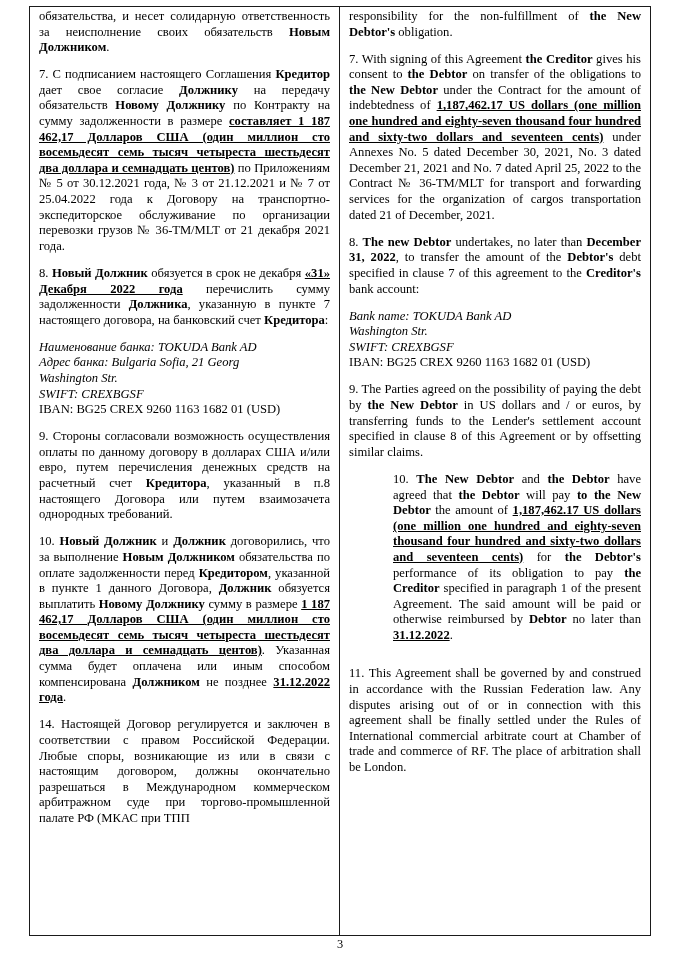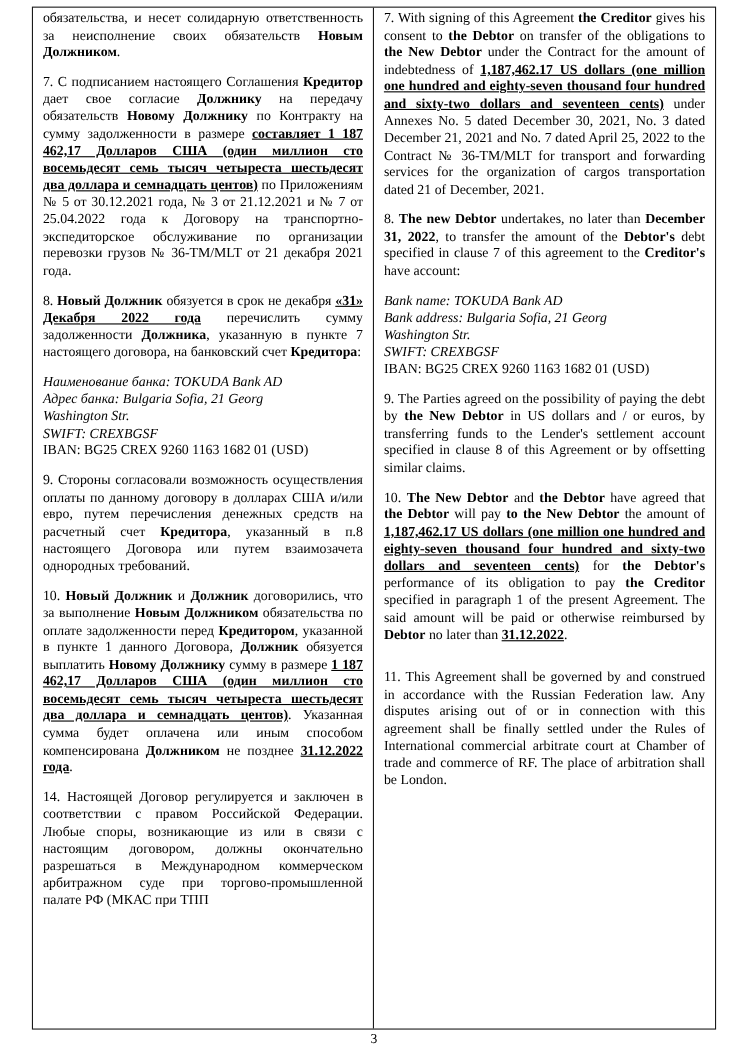--- a/index.html
+++ b/index.html
@@ -64,20 +64,21 @@
     font-style: italic;
   }
   p.tight-last {
     margin: 0 0 11.5px 0;
     font-size: 12.6px;
     line-height: 15.6px;
     text-align: left;
   }
   p.gap-big {
     margin-bottom: 23px;
+    margin-left: 44px;
   }
   b { font-weight: bold; }
   .bu { font-weight: bold; text-decoration: underline; }
   .page-number {
     position: absolute;
     left: 0;
     top: 936px;
     width: 680px;
     text-align: center;
     font-size: 12.4px;
@@ -102,25 +103,25 @@
         <p class="tight">Washington Str.</p>
         <p class="tight">SWIFT: CREXBGSF</p>
         <p class="tight-last">IBAN: BG25 CREX 9260 1163 1682 01 (USD)</p>
       </div>
       <p class="para"><span>9. Стороны согласовали возможность осуществления оплаты по данному договору в долларах США и/или евро, путем перечисления денежных средств на расчетный счет </span><b>Кредитора</b><span>, указанный в п.8 настоящего Договора или путем взаимозачета однородных требований.</span></p>
       <p class="para"><span>10. </span><b>Новый Должник</b><span> и </span><b>Должник</b><span> договорились, что за выполнение </span><b>Новым Должником</b><span> обязательства по оплате задолженности перед </span><b>Кредитором</b><span>, указанной в пункте 1 данного Договора, </span><b>Должник</b><span> обязуется выплатить </span><b>Новому Должнику</b><span> сумму в размере </span><span class="bu">1 187 462,17 Долларов США (один миллион сто восемьдесят семь тысяч четыреста шестьдесят два доллара и семнадцать центов)</span><span>. Указанная сумма будет оплачена или иным способом компенсирована </span><b>Должником</b><span> не позднее </span><span class="bu">31.12.2022 года</span><span>.</span></p>
       <p class="para"><span>14. Настоящей Договор регулируется и заключен в соответствии с правом Российской Федерации. Любые споры, возникающие из или в связи с настоящим договором, должны окончательно разрешаться в Международном коммерческом арбитражном суде при торгово-промышленной палате РФ (МКАС при ТПП</span></p>
     </div>
 
     <div class="col col-right">
+      <p class="para"><span>responsibility for the non-fulfillment of </span><b>the New Debtor's</b><span> obligation.</span></p>
       <p class="para"><span>7. With signing of this Agreement </span><b>the Creditor</b><span> gives his consent to </span><b>the Debtor</b><span> on transfer of the obligations to </span><b>the New Debtor</b><span> under the Contract for the amount of indebtedness of </span><span class="bu">1,187,462.17 US dollars (one million one hundred and eighty-seven thousand four hundred and sixty-two dollars and seventeen cents)</span><span> under Annexes No. 5 dated December 30, 2021, No. 3 dated December 21, 2021 and No. 7 dated April 25, 2022 to the Contract № 36-ТМ/MLT for transport and forwarding services for the organization of cargos transportation dated 21 of December, 2021.</span></p>
-      <p class="para"><span>8. </span><b>The new Debtor</b><span> undertakes, no later than </span><b>December 31, 2022</b><span>, to transfer the amount of the </span><b>Debtor's</b><span> debt specified in clause 7 of this agreement to the </span><b>Creditor's</b><span> have account:</span></p>
+      <p class="para"><span>8. </span><b>The new Debtor</b><span> undertakes, no later than </span><b>December 31, 2022</b><span>, to transfer the amount of the </span><b>Debtor's</b><span> debt specified in clause 7 of this agreement to the </span><b>Creditor's</b><span> bank account:</span></p>
       <div>
         <p class="tight">Bank name: TOKUDA Bank AD</p>
-        <p class="tight">Bank address: Bulgaria Sofia, 21 Georg</p>
         <p class="tight">Washington Str.</p>
         <p class="tight">SWIFT: CREXBGSF</p>
         <p class="tight-last">IBAN: BG25 CREX 9260 1163 1682 01 (USD)</p>
       </div>
       <p class="para"><span>9. The Parties agreed on the possibility of paying the debt by </span><b>the New Debtor</b><span> in US dollars and / or euros, by transferring funds to the Lender's settlement account specified in clause 8 of this Agreement or by offsetting similar claims.</span></p>
       <p class="para gap-big"><span>10. </span><b>The New Debtor</b><span> and </span><b>the Debtor</b><span> have agreed that </span><b>the Debtor</b><span> will pay </span><b>to the New Debtor</b><span> the amount of </span><span class="bu">1,187,462.17 US dollars (one million one hundred and eighty-seven thousand four hundred and sixty-two dollars and seventeen cents)</span><span> for </span><b>the Debtor's</b><span> performance of its obligation to pay </span><b>the Creditor</b><span> specified in paragraph 1 of the present Agreement. The said amount will be paid or otherwise reimbursed by </span><b>Debtor</b><span> no later than </span><span class="bu">31.12.2022</span><span>.</span></p>
       <p class="para"><span>11. This Agreement shall be governed by and construed in accordance with the Russian Federation law. Any disputes arising out of or in connection with this agreement shall be finally settled under the Rules of International commercial arbitrate court at Chamber of trade and commerce of RF. The place of arbitration shall be London.</span></p>
     </div>
 
   </div>

